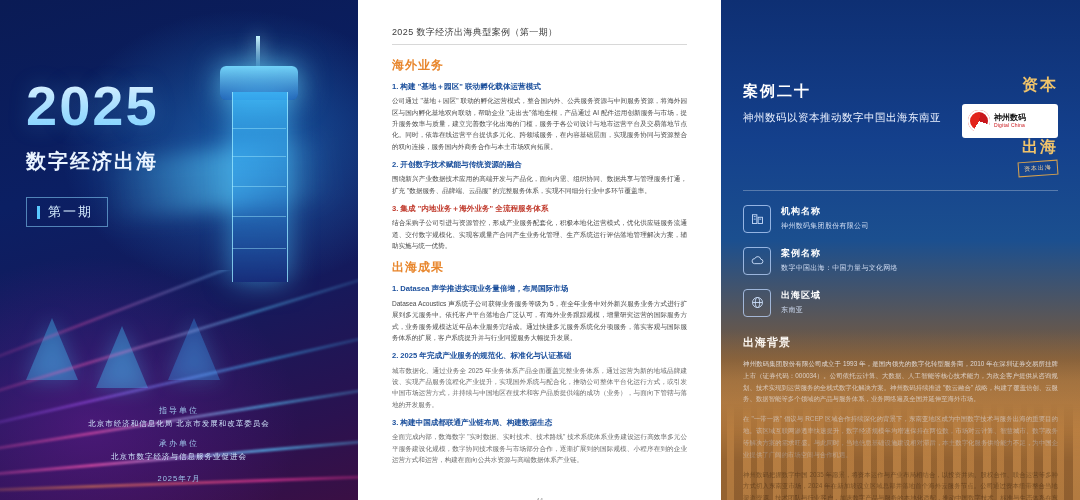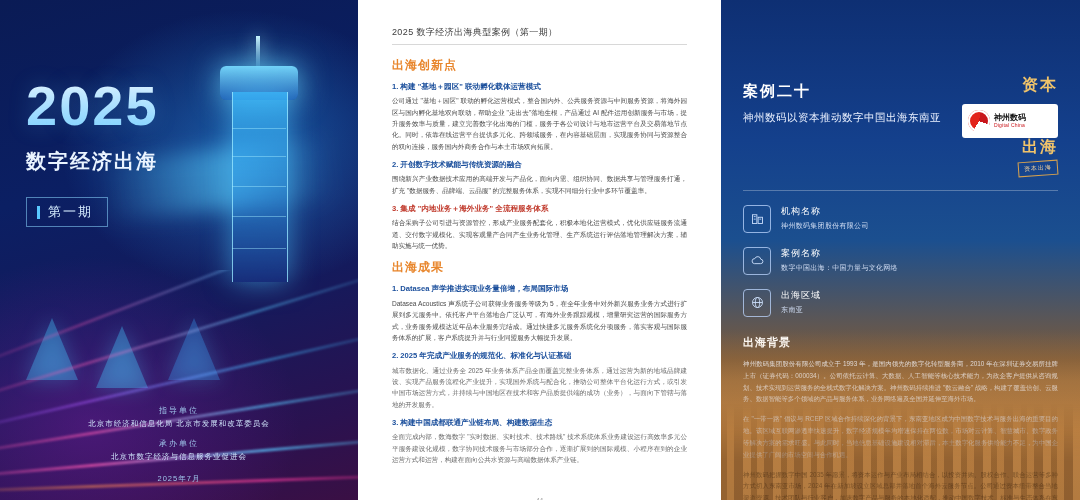--- a/index.html
+++ b/index.html
@@ -126,21 +126,21 @@
     color:#f2d09a;font-size:6px;letter-spacing:1px;transform:rotate(-4deg);
   }
   .r-rule{height:1px;background:rgba(255,255,255,.28);margin:14px 22px 0 22px;}
 
   .info-row{display:flex;align-items:flex-start;gap:10px;margin:14px 22px 0 22px;}
   .ico{
     flex:0 0 auto;width:26px;height:26px;border:1px solid rgba(190,215,255,.75);border-radius:4px;
     display:flex;align-items:center;justify-content:center;color:#cfe2ff;
   }
   .ico svg{width:15px;height:15px;fill:none;stroke:#cfe2ff;stroke-width:1.4;}
-  .info-txt .k{font-size:9px;font-weight:400;color:#ffffff;letter-spacing:1px;}
+  .info-txt .k{font-size:9px;font-weight:700;color:#ffffff;letter-spacing:1px;}
   .info-txt .v{margin-top:3px;font-size:7px;color:#cfdcf3;letter-spacing:.3px;line-height:1.5;}
 
   .logo-box{
     position:absolute;right:22px;top:104px;width:96px;height:34px;background:#ffffff;border-radius:3px;
     display:flex;align-items:center;gap:4px;padding:0 6px;box-sizing:border-box;
   }
   .logo-mark{width:22px;height:22px;border-radius:50%;
     background:conic-gradient(from 210deg,#e2231a 0deg 160deg,#c9151a 160deg 260deg,#ffffff 260deg 360deg);
     box-shadow:inset 0 0 0 2px #ffffff;
   }
@@ -199,21 +199,21 @@
       <div class="org">北京市数字经济与信息服务业促进会</div>
       <div class="date">2025年7月</div>
     </div>
   </div>
 
   <div class="mid">
     <div class="mid-head">2025 数字经济出海典型案例（第一期）</div>
 
     <div class="mid-body">
 
-      <div class="sec-h">出海创新点</div>
+      <div class="sec-h">海外业务</div>
 
       <div class="sub-h">1. 构建 "基地＋园区" 联动孵化载体运营模式</div>
       <p class="para">公司通过 "基地＋园区" 联动的孵化运营模式，整合国内外、公共服务资源与中间服务资源，将海外园区与国内孵化基地双向联动，帮助企业 "走出去"落地生根，产品通过 AI 配件运用创新服务与市场，提升服务效率与质量，建立完善数字化出海的门槛，服务于各公司设计与地市运营平台及交易落地节点化。同时，依靠在线运营平台提供多元化、跨领域服务，在内容基础层面，实现服务协同与资源整合的双向连接，服务国内外商务合作与本土市场双向拓展。</p>
 
       <div class="sub-h">2. 开创数字技术赋能与传统资源的融合</div>
       <p class="para">围绕新兴产业数据技术应用的高端开发与产品化，面向内需、组织协同、数据共享与管理服务打通，扩充 "数据服务、品牌端、云品服" 的完整服务体系，实现不同细分行业中多环节覆盖率。</p>
 
       <div class="sub-h red">3. 集成 "内地业务＋海外业务" 全流程服务体系</div>
       <p class="para">结合采购子公司引进与资源管控，形成产业服务配套化，积极本地化运营模式，优化供应链服务流通道、交付数字规模化、实现客观量产合同产生业务化管理、生产系统运行评估落地管理解决方案，辅助实施与统一优势。</p>
 

